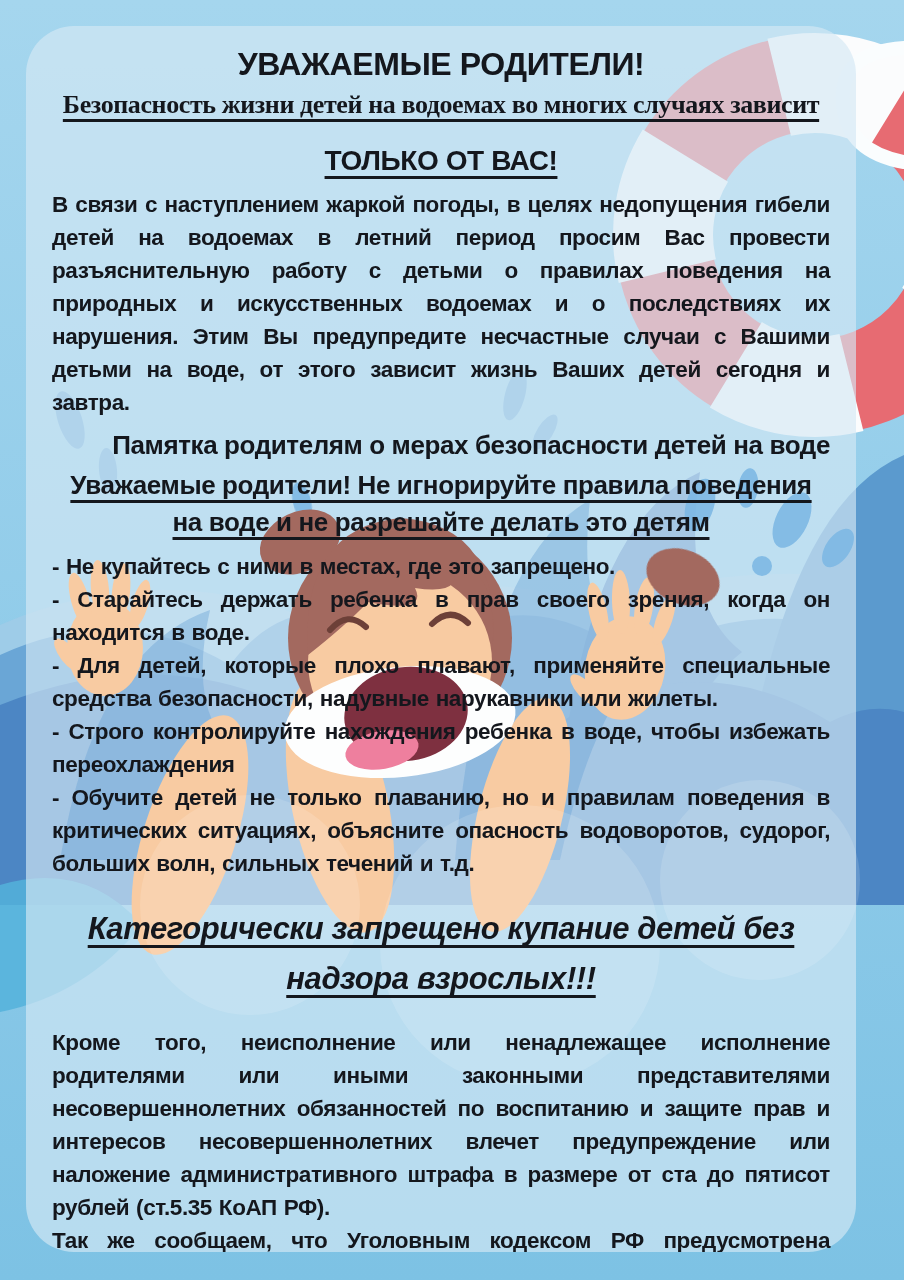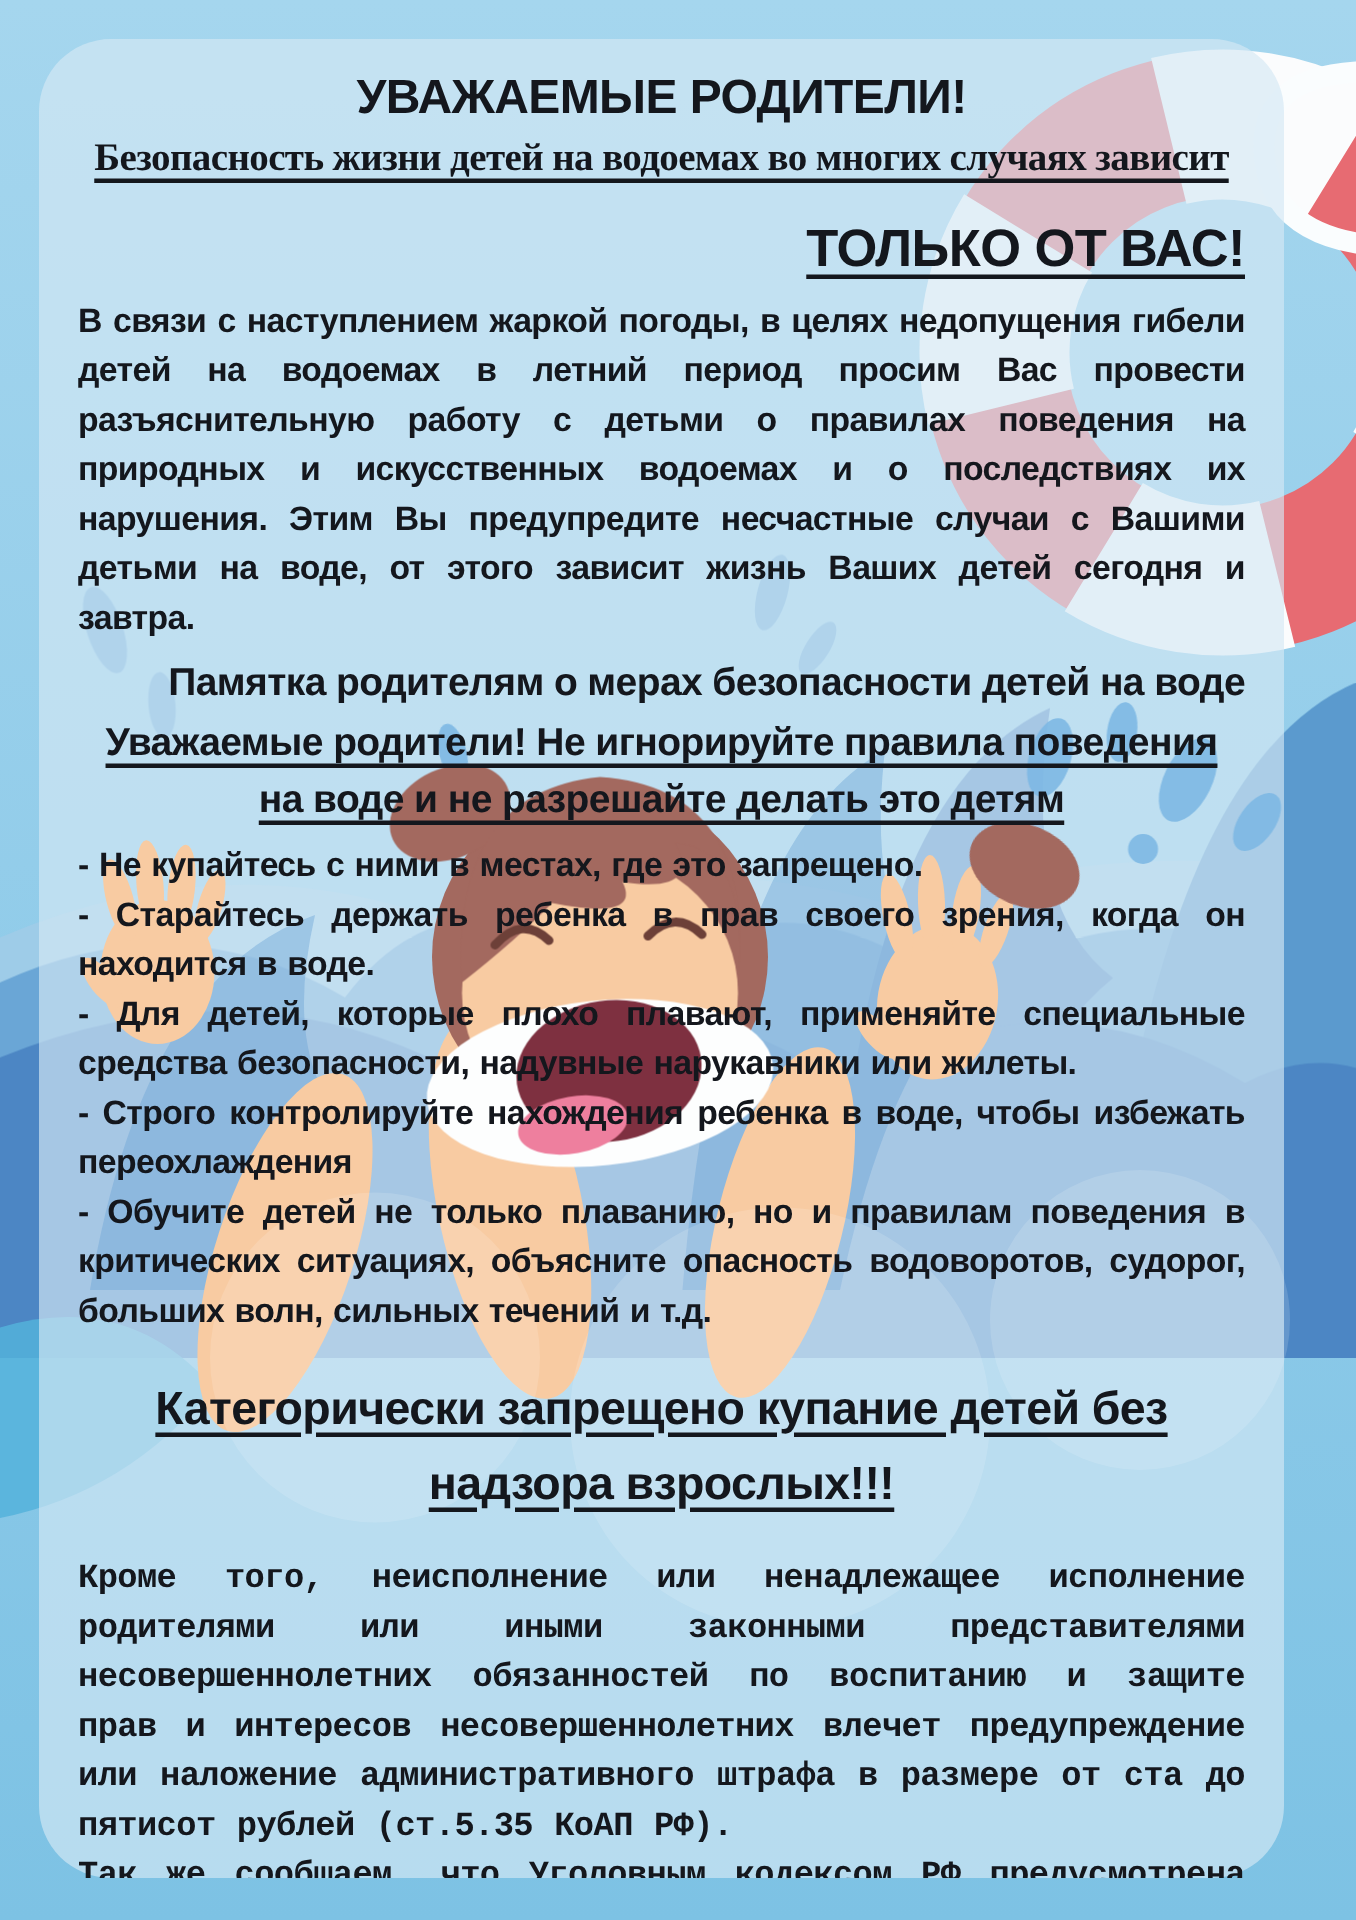--- a/index.html
+++ b/index.html
@@ -28,34 +28,34 @@
     letter-spacing:-0.4px;
   }
   .content u, .u{
     text-decoration:underline;
     text-decoration-thickness:2.5px;
     text-underline-offset:6px;
     text-decoration-color:var(--ink);
   }
   h1.title{font-size:32px;text-align:center;margin:6px 0 4px;}
   .subtitle{font-size:26px;text-align:center;margin:2px 0 4px;line-height:1.35;font-family:Liberation Serif, serif;}
-  .emphasis{font-size:35px;text-align:right;margin:20px 0 8px;line-height:1.35;}
+  .emphasis{font-size:28px;text-align:center;margin:20px 0 8px;line-height:1.35;}
   p.body{
     font-size:22.5px;line-height:33px;text-align:justify;margin:0;
     word-spacing:1px;
   }
   .memo-heading{font-size:26px;text-align:right;margin:10px 0 2px;line-height:1.3;}
   .memo-subheading{
     font-size:26px;text-align:center;margin:4px 10px 8px;line-height:1.45;
   }
   .rules p.body{margin:0;}
   .ban-heading{
-    font-size:31px;text-align:center;line-height:50px;margin:24px 30px 20px;
+    font-size:31px;text-align:center;line-height:50px;margin:24px 30px 20px;font-style:italic;
   }
-  .legal p.body{margin:0;font-family:Liberation Mono, monospace;}
+  .legal p.body{margin:0;}
   .legal p.body + p.body{margin-top:0px;}
   .legal{margin-top:22px;}
 </style>
 </head>
 <body>
 
 <svg class="art art-below" viewBox="0 0 904 1280" aria-hidden="true">
 
   <g fill="#5b9fd4" opacity="0.75">
     <ellipse cx="515" cy="395" rx="10" ry="26" transform="rotate(15 515 395)"></ellipse>

